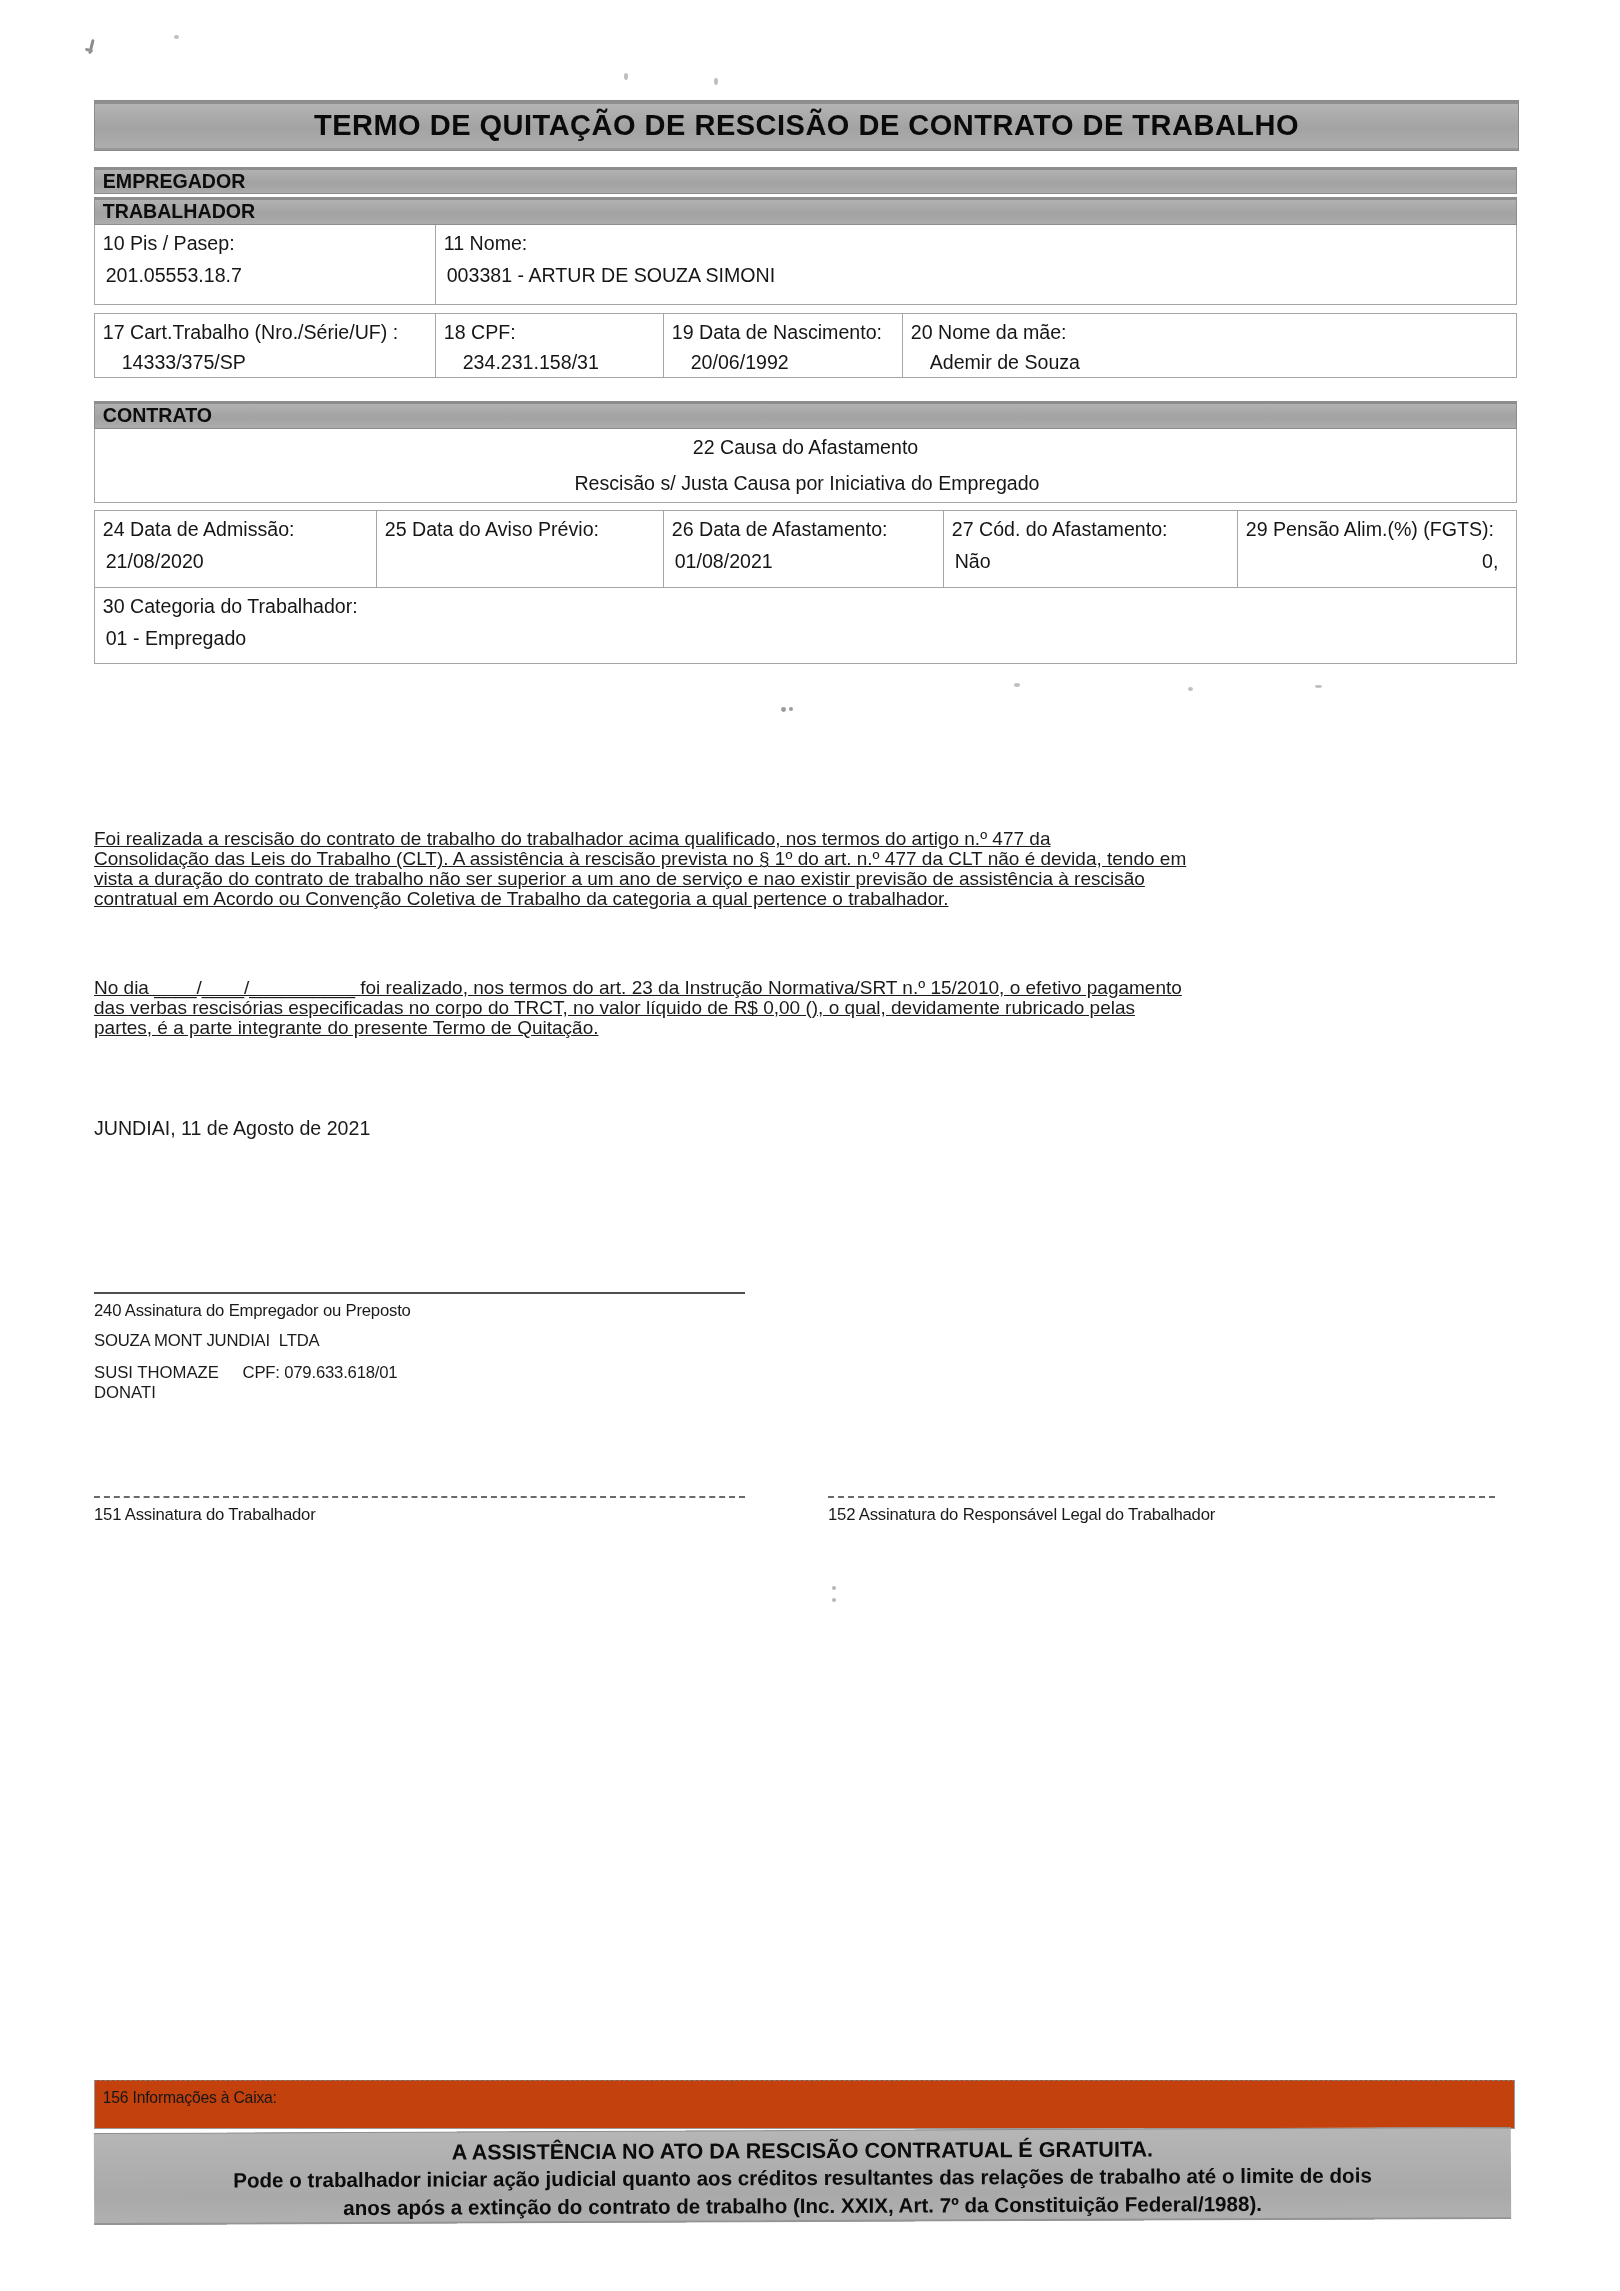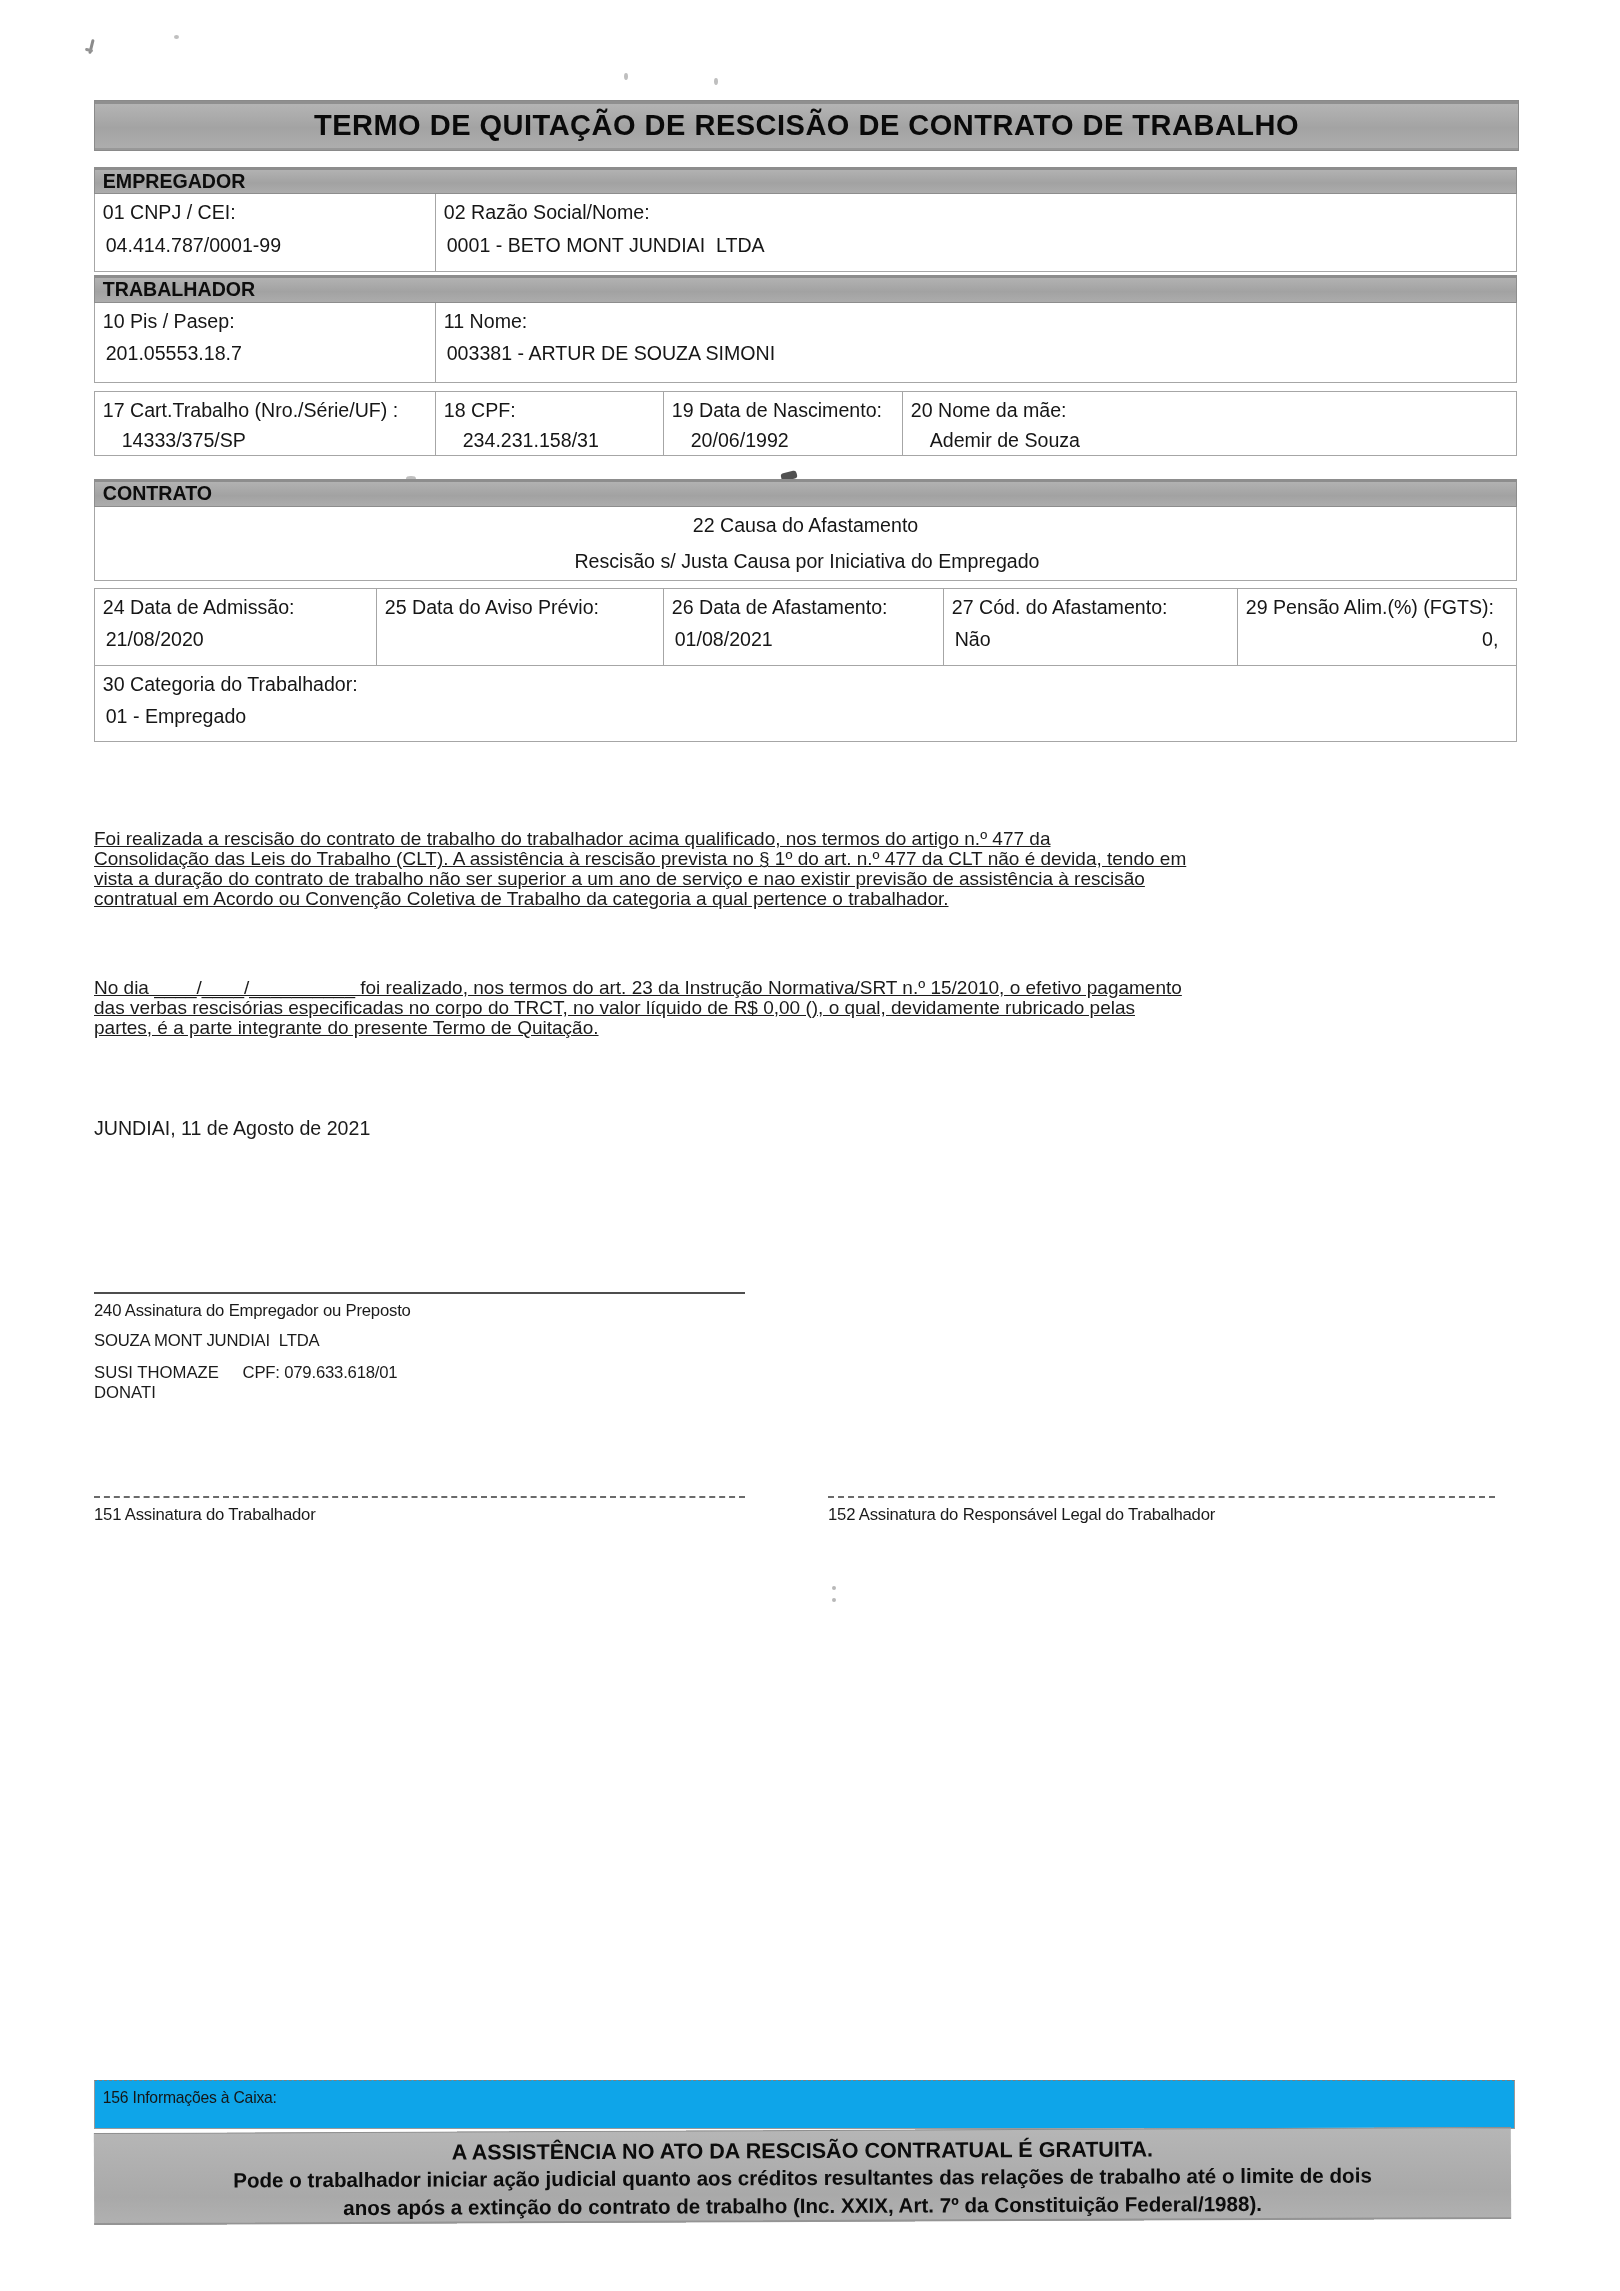--- a/index.html
+++ b/index.html
@@ -62,21 +62,21 @@
   .sig .sig-line{border-top:2px solid #4e4e4e;height:0;}
   .sig .sig-line.dashed{border-top:2px dashed #6a6a6a;}
   .sig-label{margin-top:6.9px;letter-spacing:-0.2px;}
   .sig-text{margin-top:9.8px;letter-spacing:-0.2px;white-space:pre-wrap;}
   .sig-name-row{display:flex;margin-top:12.7px;}
   .sig-name-row .sig-cpf{margin-left:auto;width:647px;letter-spacing:-0.2px;}
   
   .caixa-box{
     position:absolute;left:94px;top:2080px;width:1421px;height:49px;
     box-sizing:border-box;border:1px solid #9a9a9a;border-top:1px dashed #7d7d7d;
-    background:#0ea5e9;
+    background:#c2410c;
   }
   .caixa-box .label{font-size:15.7px;padding:7.8px 0 0 7.8px;letter-spacing:-0.2px;}
   .footer{
     position:absolute;left:94px;top:2130px;width:1417px;height:92px;
     box-sizing:border-box;
     background:linear-gradient(180deg,#b6b6b6 0%,#a9a9a9 70%,#b1b1b1 100%);
     box-shadow:inset 0 1px 0 #8f8f8f, inset 0 -2px 0 #949494;
     transform:rotate(-0.25deg);
     text-align:center;color:#0c0c0c;padding-top:6.9px;
   }
@@ -110,30 +110,20 @@
     <div class="d" style="left:832px;top:1598px;"></div>
   </div>
 
   <div class="title-bar">
     <span>TERMO DE QUITAÇÃO DE RESCISÃO DE CONTRATO DE TRABALHO</span>
   </div>
 
   <div class="doc-table">
 
     <div class="sec-bar">EMPREGADOR</div>
-    <div class="row h80">
-      <div class="cell" style="width:340px;">
-        <div class="label">01 CNPJ / CEI:</div>
-        <div class="value">04.414.787/0001-99</div>
-      </div>
-      <div class="cell" style="flex:1;">
-        <div class="label">02 Razão Social/Nome:</div>
-        <div class="value">0001 - BETO MONT JUNDIAI  LTDA</div>
-      </div>
-    </div>
 
     <div class="sec-bar mt3">TRABALHADOR</div>
     <div class="row h82">
       <div class="cell" style="width:340px;">
         <div class="label">10 Pis / Pasep:</div>
         <div class="value">201.05553.18.7</div>
       </div>
       <div class="cell" style="flex:1;">
         <div class="label">11 Nome:</div>
         <div class="value">003381 - ARTUR DE SOUZA SIMONI</div>

